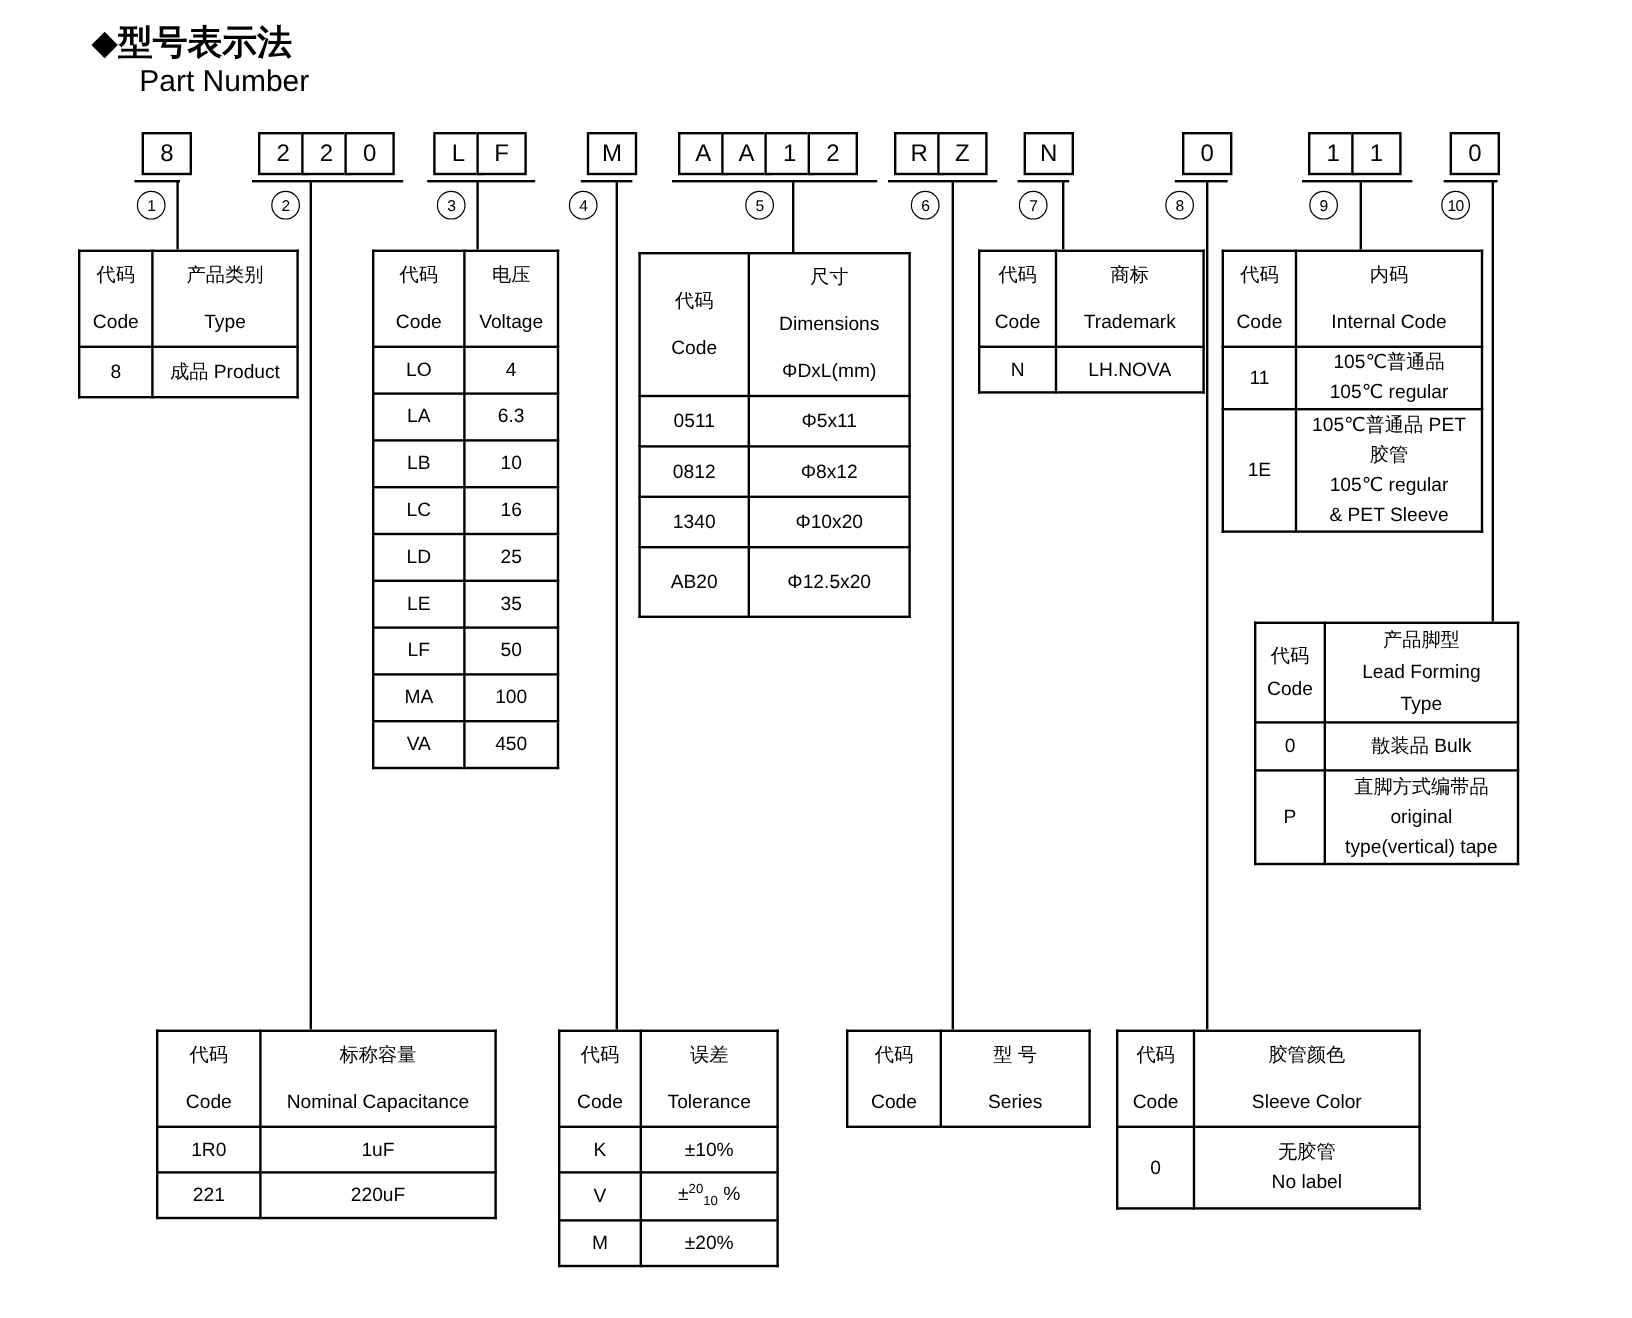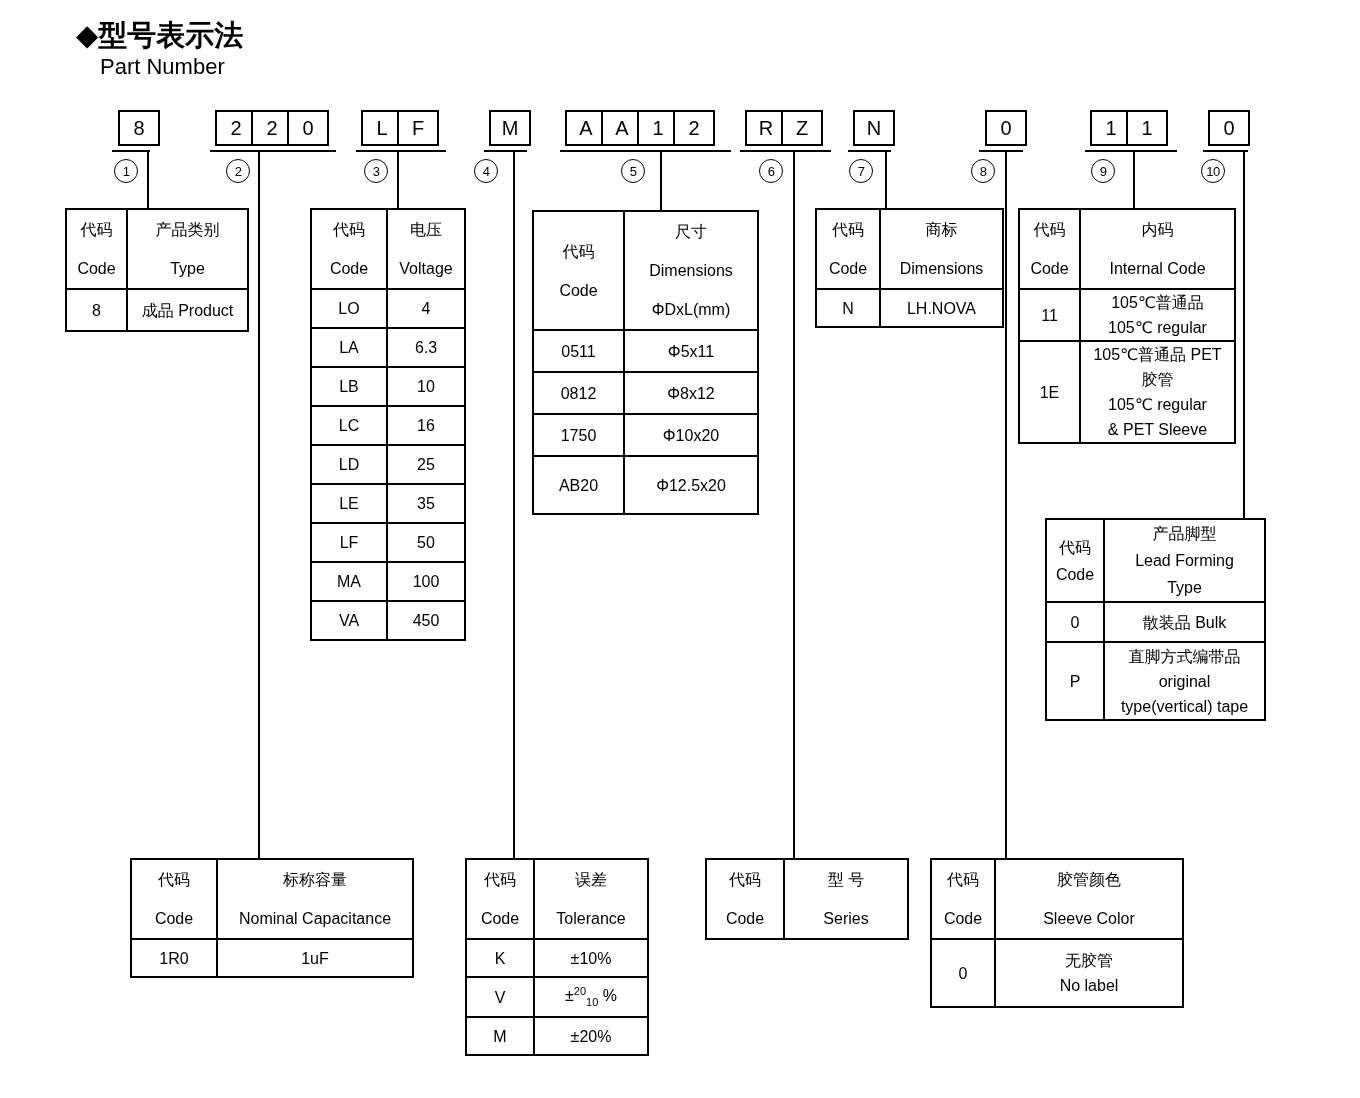--- a/index.html
+++ b/index.html
@@ -1,19 +1,19 @@
 <!DOCTYPE html>
 <html><head>
 <meta charset="utf-8">
 <style>
   html,body{margin:0;padding:0;background:#fff;}
   body{font-family:"Liberation Sans","DejaVu Sans",sans-serif;color:#000;}
   #canvas{position:relative;width:1360px;height:1098px;background:#fff;overflow:hidden;}
   .title{position:absolute;left:76px;top:16px;font-size:29px;font-weight:bold;}
-  .subtitle{position:absolute;left:100px;top:54px;font-size:22px;}
+  .subtitle{position:absolute;left:116px;top:54px;font-size:25px;}
   .pn-box{position:absolute;top:110px;width:38px;height:32px;border:2px solid #000;
           display:flex;align-items:center;justify-content:center;font-size:20px;background:#fff;}
   .grp-line{position:absolute;top:150px;height:2px;background:#000;}
   .vline{position:absolute;width:2px;background:#000;}
   .marker{position:absolute;top:159px;width:22px;height:22px;border:1.5px solid #000;border-radius:50%;
           display:flex;align-items:center;justify-content:center;font-size:13px;letter-spacing:-0.5px;background:#fff;}
   .tbl{position:absolute;border-collapse:collapse;table-layout:fixed;background:#fff;}
   .tbl td{border:2px solid #000;text-align:center;vertical-align:middle;font-size:16px;
           line-height:25px;white-space:pre-line;padding:0 2px;overflow:hidden;}
   td.hdr{line-height:39px;}
@@ -153,37 +153,37 @@
     </tr>
     <tr style="height:42px">
           <td>0511</td>
           <td>Φ5x11</td>
         </tr>
     <tr style="height:42px">
           <td>0812</td>
           <td>Φ8x12</td>
         </tr>
     <tr style="height:42px">
-          <td>1750</td>
+          <td>1340</td>
           <td>Φ10x20</td>
         </tr>
     <tr style="height:58px">
           <td>AB20</td>
           <td>Φ12.5x20</td>
         </tr>
   </tbody>
     </table>
 
   <table class="tbl" style="left:815px;top:208px;width:175px">
     <tbody>
         <tr style="height:80px">
       <td class="hdr" style="width:58px">代码
 Code</td>
       <td class="hdr" style="width:117px">商标
-Dimensions</td>
+Trademark</td>
     </tr>
     <tr style="height:38px">
       <td>N</td>
       <td>LH.NOVA</td>
     </tr>
   </tbody>
     </table>
 
   <table class="tbl" style="left:1018px;top:208px;width:204px">
     <tbody>
@@ -235,20 +235,24 @@
         <tr style="height:78px">
       <td class="hdr" style="width:80px">代码
 Code</td>
       <td class="hdr" style="width:190px">标称容量
 Nominal Capacitance</td>
     </tr>
     <tr style="height:38px">
           <td>1R0</td>
           <td>1uF</td>
         </tr>
+    <tr style="height:38px">
+          <td>221</td>
+          <td>220uF</td>
+        </tr>
   </tbody>
     </table>
 
   <table class="tbl" style="left:465px;top:858px;width:170px">
     <tbody>
         <tr style="height:78px">
       <td class="hdr" style="width:62px">代码
 Code</td>
       <td class="hdr" style="width:108px">误差
 Tolerance</td>

